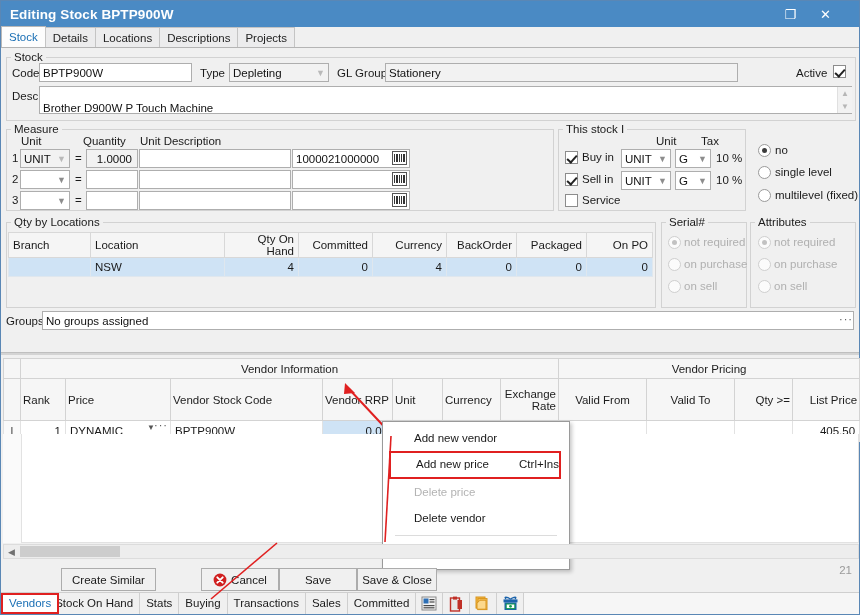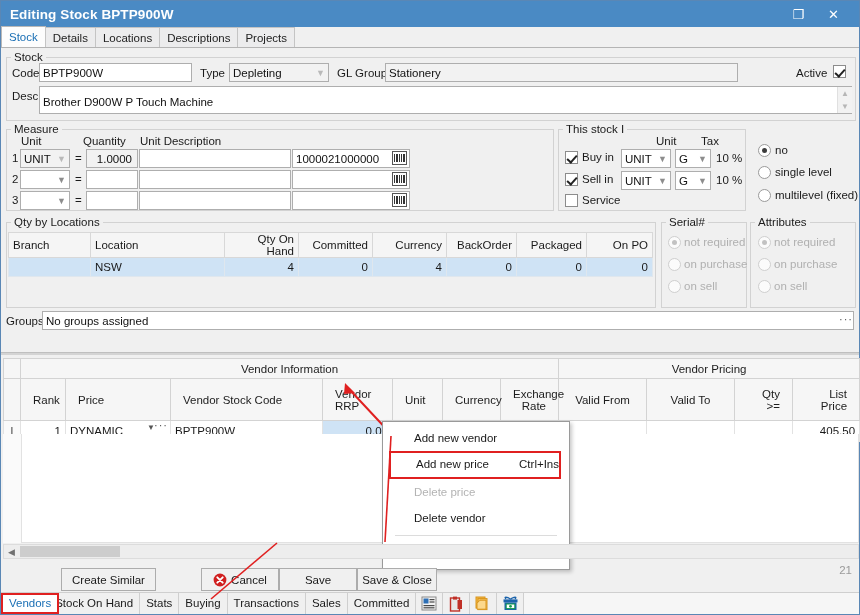--- a/index.html
+++ b/index.html
@@ -7,21 +7,21 @@
     width:860px;height:615px;overflow:hidden;
     font-family:"Liberation Sans", sans-serif;
     font-size:11.5px;color:#1a1a1a;background:#f0f0f0;
     -webkit-font-smoothing:none;
   }
   .win{width:860px;height:615px;position:relative;background:#f0f0f0;
        border:1px solid #5a87b5;box-sizing:border-box;}
 
   
   .titlebar{height:26px;background:#4a8ac4;display:flex;align-items:center;
-            padding:0 8px 0 9px;box-sizing:border-box;}
+            padding:0 16px 0 9px;box-sizing:border-box;}
   .title-text{color:#fff;font-size:13.5px;font-weight:bold;letter-spacing:.1px;}
   .title-btns{margin-left:auto;display:flex;height:26px;}
   .tbtn{width:35px;height:26px;display:flex;align-items:center;justify-content:center;
         color:#fff;font-size:13px;}
 
   
   .tabstrip{height:21px;background:#f0f0f0;display:flex;align-items:flex-end;
             padding-left:0;border-bottom:1px solid #b4b4b4;box-sizing:border-box;}
   .tab{height:20px;line-height:20px;padding:0 7px;background:#ececed;
        border:1px solid #c4c4c4;border-bottom:none;margin-right:-1px;
@@ -59,21 +59,21 @@
   .qtytbl{position:absolute;border-collapse:collapse;table-layout:fixed;font-size:11.5px;}
   .qtytbl th{background:#f5f5f5;border:1px solid #d8d8d8;font-weight:normal;
              height:19px;padding:0 4px;color:#1a1a1a;}
   .qtytbl td{border:1px solid #dfe7ee;height:18px;padding:0 4px;background:#fff;}
   .qtytbl tr.row td{background:#cfe3f5;}
   .ta-l{text-align:left;}.ta-r{text-align:right;}
 
   
   .vgrid{position:absolute;border-collapse:collapse;table-layout:fixed;font-size:11.5px;}
   .vgrid th{background:#f6f6f6;border:1px solid #d3d3d3;font-weight:normal;
-            color:#1d1d1d;padding:0 12px;vertical-align:middle;}
+            color:#1d1d1d;padding:0 2px;vertical-align:middle;}
   .vgrid td{border:1px solid #e2e2e2;background:#fff;height:20px;padding:0 4px;
             vertical-align:middle;}
   .vgrid td.selcell{background:#cfe3f5;border:1px dotted #444;text-align:right;}
 
   
   .ctxmenu{position:absolute;background:#fff;border:1px solid #9a9a9a;
            box-shadow:2px 2px 4px rgba(0,0,0,.22);padding:3px 0;box-sizing:border-box;}
   .ctxitem{height:26px;line-height:26px;padding:0 16px 0 31px;font-size:11.5px;
            color:#1a1a1a;position:relative;white-space:nowrap;}
   .ctxitem .acc{position:absolute;right:20px;top:0;line-height:26px;color:#1a1a1a;}
@@ -130,21 +130,21 @@
   <div class="sel ro" style="left:228px;top:62px;width:100px;">
     <span>Depleting</span>
     <span class="arw">▼</span>
   </div>
   <div class="lbl" style="left:336px;top:66px;">GL Group</div>
   <div class="inp ro" style="left:384px;top:62px;width:353px;">Stationery</div>
   <div class="lbl" style="left:795px;top:66px;">Active</div>
   <div class="cbox on" style="left:832px;top:64px;"></div>
 
   <div class="lbl" style="left:11px;top:89px;">Desc</div>
-  <div class="inp" style="left:38px;top:85px;width:813px;height:28px;line-height:15px;padding-top:8px;">Brother D900W P Touch Machine</div>
+  <div class="inp" style="left:38px;top:85px;width:813px;height:28px;line-height:15px;padding-top:14px;">Brother D900W P Touch Machine</div>
   <div style="position:absolute;left:836px;top:86px;width:14px;height:26px;background:#f2f2f2;border-left:1px solid #e0e0e0;">
     <div style="text-align:center;font-size:8px;color:#b6b6b6;line-height:13px;">▲</div>
     <div style="text-align:center;font-size:8px;color:#b6b6b6;line-height:13px;">▼</div>
   </div>
 
   <fieldset class="grp" style="left:5px;top:122px;width:546px;height:86px;">
     <legend>Measure</legend>
   </fieldset>
   <div class="lbl" style="left:20px;top:134px;">Unit</div>
   <div class="lbl" style="left:82px;top:134px;">Quantity</div>

